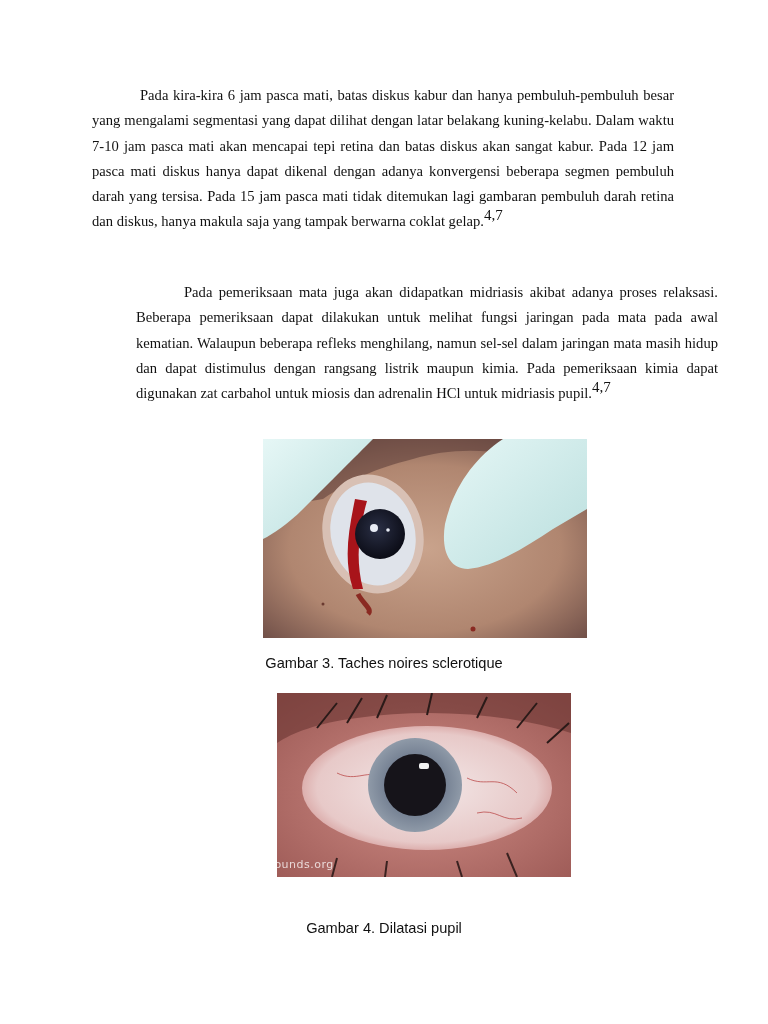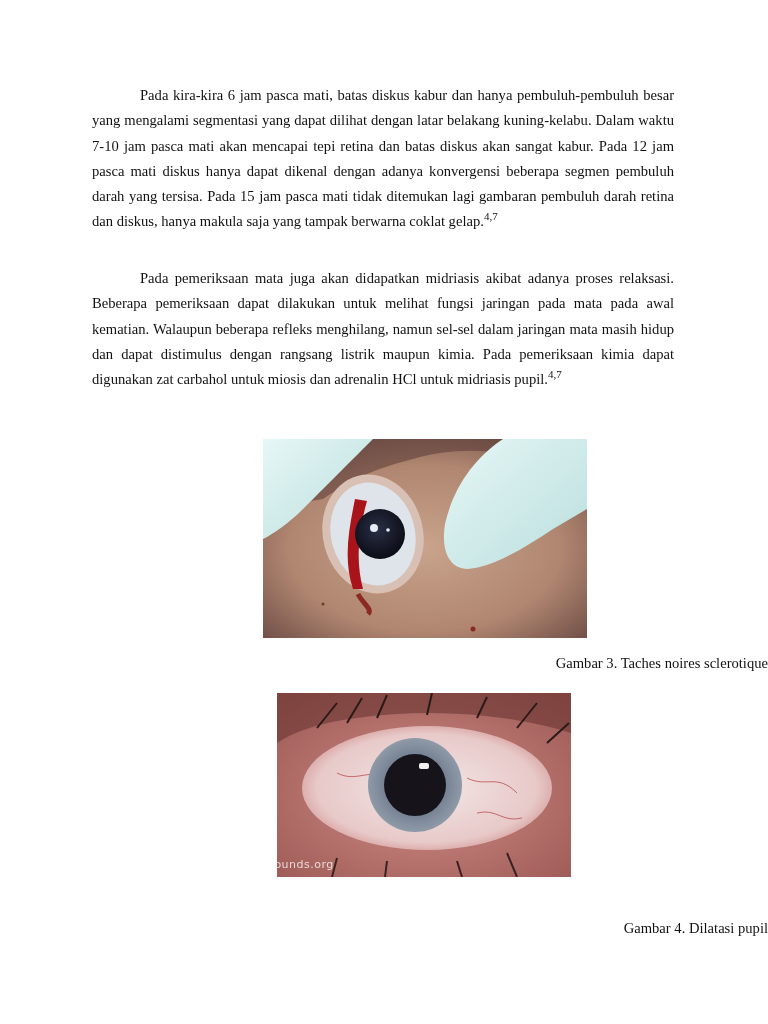--- a/index.html
+++ b/index.html
@@ -11,34 +11,34 @@
       width: 582px;
       font-family: "Liberation Serif", serif;
       font-size: 14.6px;
       line-height: 25.3px;
       color: #111;
       text-align: justify;
       text-indent: 48px;
       margin: 0;
     }
     .p1 { top: 83px; }
-    .p2 { top: 266px; }
-    sup { font-size: 11px; line-height: 0; vertical-align: 6px; }
+    .p2 { top: 280px; margin-left: 44px; }
+    sup { font-size: 15px; line-height: 0; vertical-align: 6px; }
     .figure {
       position: absolute;
       overflow: hidden;
       padding-left: 40px;
     }
     .fig1 { left: 223px; top: 439px; width: 324px; height: 199px; }
     .fig2 { left: 237px; top: 693px; width: 294px; height: 184px; }
     .caption {
       position: absolute;
       left: 0; width: 768px;
-      text-align: right;
-      font-family: Liberation Serif, serif;
+      text-align: center;
+      font-family: Liberation Sans, sans-serif;
       font-size: 14.6px;
       color: #111;
     }
     .cap1 { top: 655px; }
     .cap2 { top: 920px; }
     svg { display: block; }
     .watermark {
       position: absolute; left: 8px; bottom: 6px;
       font-family: "DejaVu Sans", sans-serif; font-size: 11px;
       color: rgba(255,255,255,0.75); letter-spacing: 0.5px;

